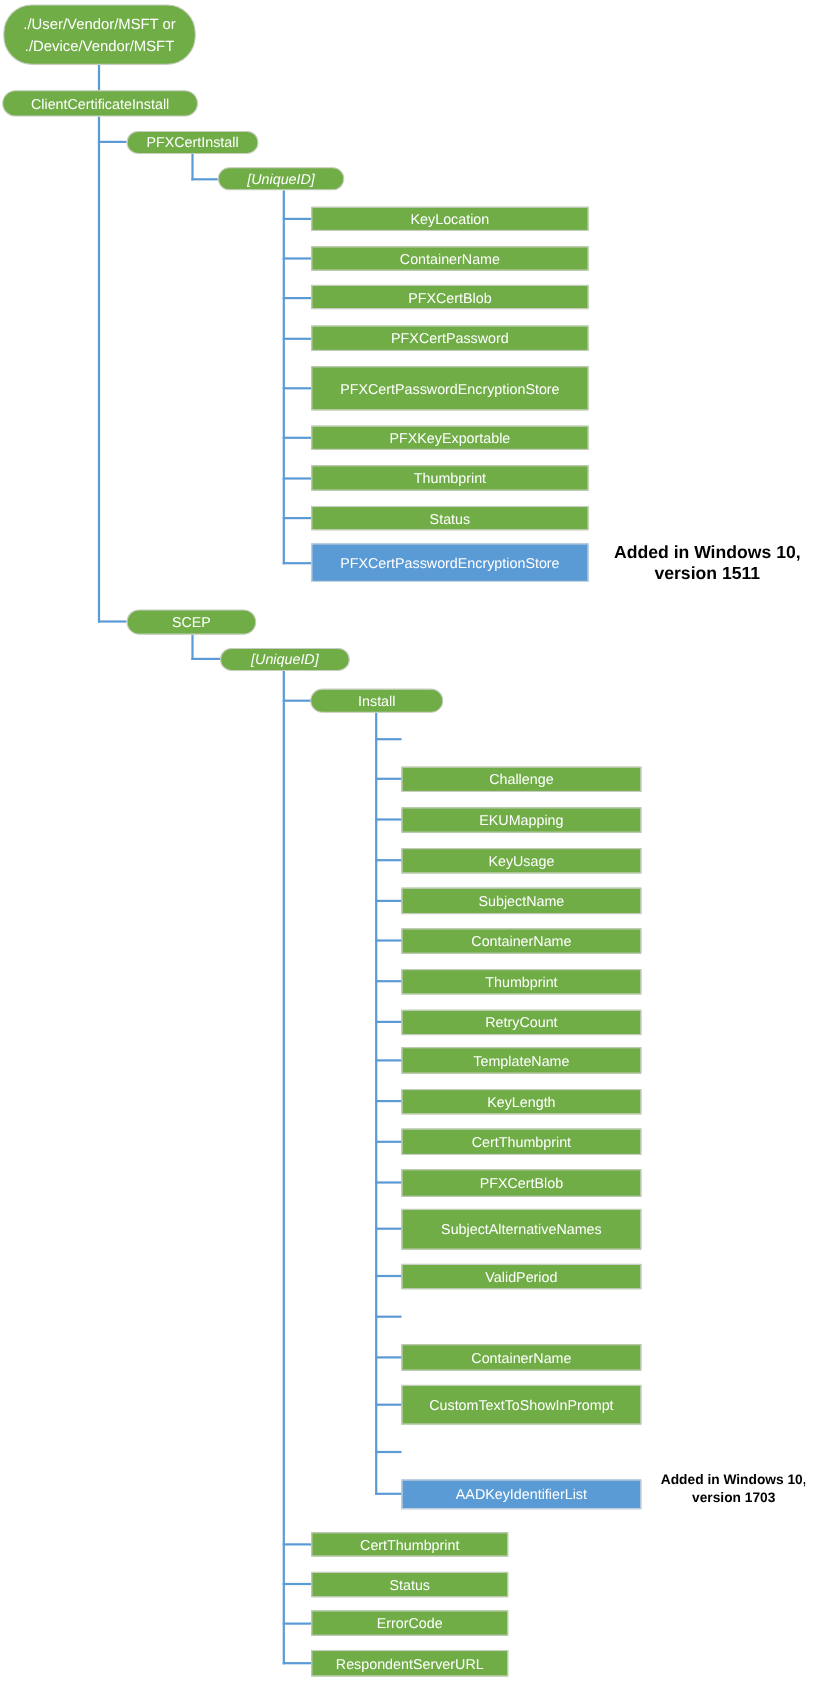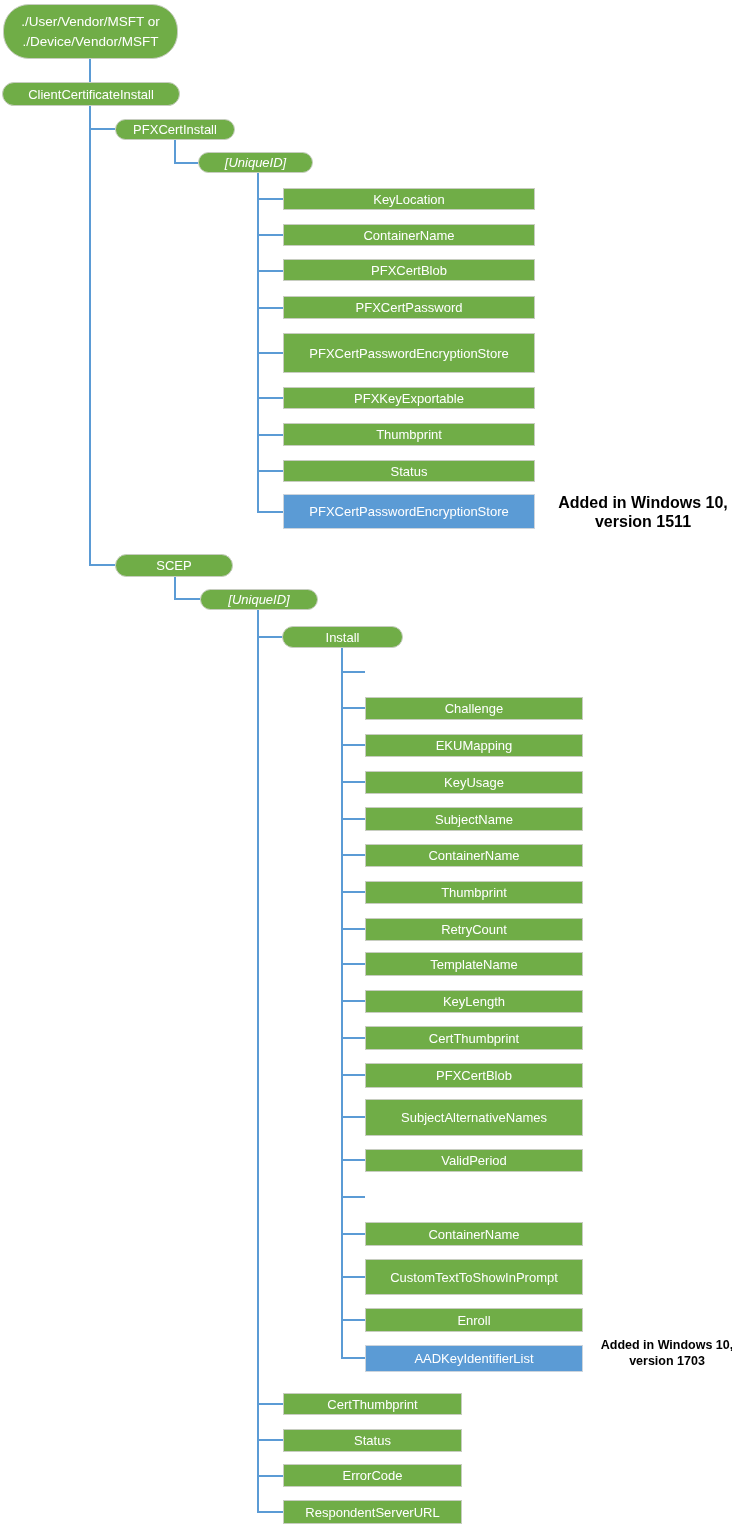--- a/index.html
+++ b/index.html
@@ -144,21 +144,20 @@
   <div class="node green" style="left:365px;top:881px;width:218px;height:23px">Thumbprint</div>
   <div class="node green" style="left:365px;top:918px;width:218px;height:23px">RetryCount</div>
   <div class="node green" style="left:365px;top:952px;width:218px;height:24px">TemplateName</div>
   <div class="node green" style="left:365px;top:990px;width:218px;height:23px">KeyLength</div>
   <div class="node green" style="left:365px;top:1026px;width:218px;height:24px">CertThumbprint</div>
   <div class="node green" style="left:365px;top:1063px;width:218px;height:25px">PFXCertBlob</div>
   <div class="node green" style="left:365px;top:1099px;width:218px;height:37px">SubjectAlternativeNames</div>
   <div class="node green" style="left:365px;top:1149px;width:218px;height:23px">ValidPeriod</div>
   <div class="node green" style="left:365px;top:1222px;width:218px;height:24px">ContainerName</div>
   <div class="node green" style="left:365px;top:1259px;width:218px;height:36px">CustomTextToShowInPrompt</div>
-  <div class="node green" style="left:365px;top:1308px;width:218px;height:24px">Enroll</div>
   <div class="node blue" style="left:365px;top:1345px;width:218px;height:27px">AADKeyIdentifierList</div>
 
   <div class="annotation small" style="left:591px;top:1337px;width:152px">
     <div>Added in Windows 10,</div>
     <div>version 1703</div>
   </div>
 
   <div class="node green" style="left:283px;top:1393px;width:179px;height:22px">CertThumbprint</div>
   <div class="node green" style="left:283px;top:1429px;width:179px;height:23px">Status</div>
   <div class="node green" style="left:283px;top:1464px;width:179px;height:23px">ErrorCode</div>

